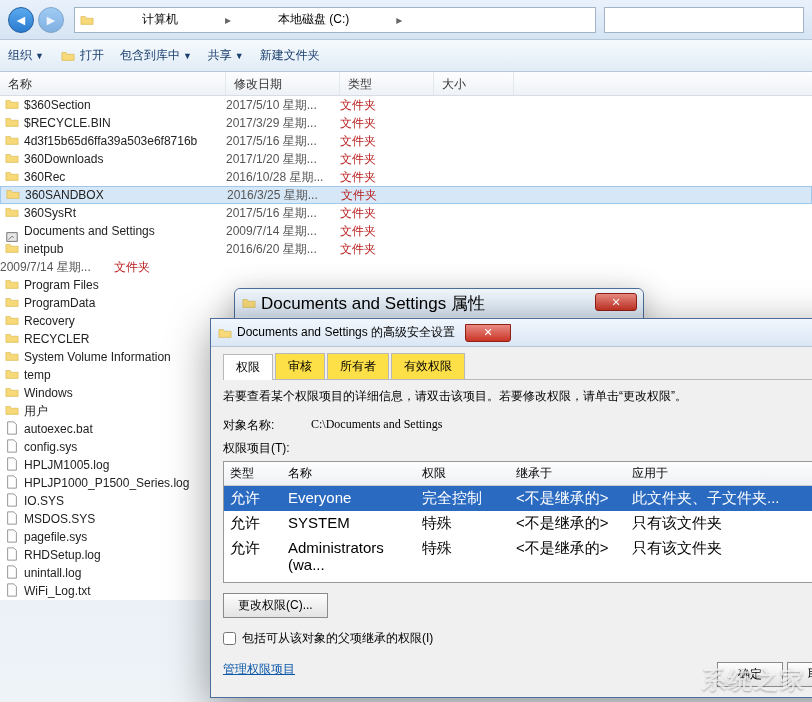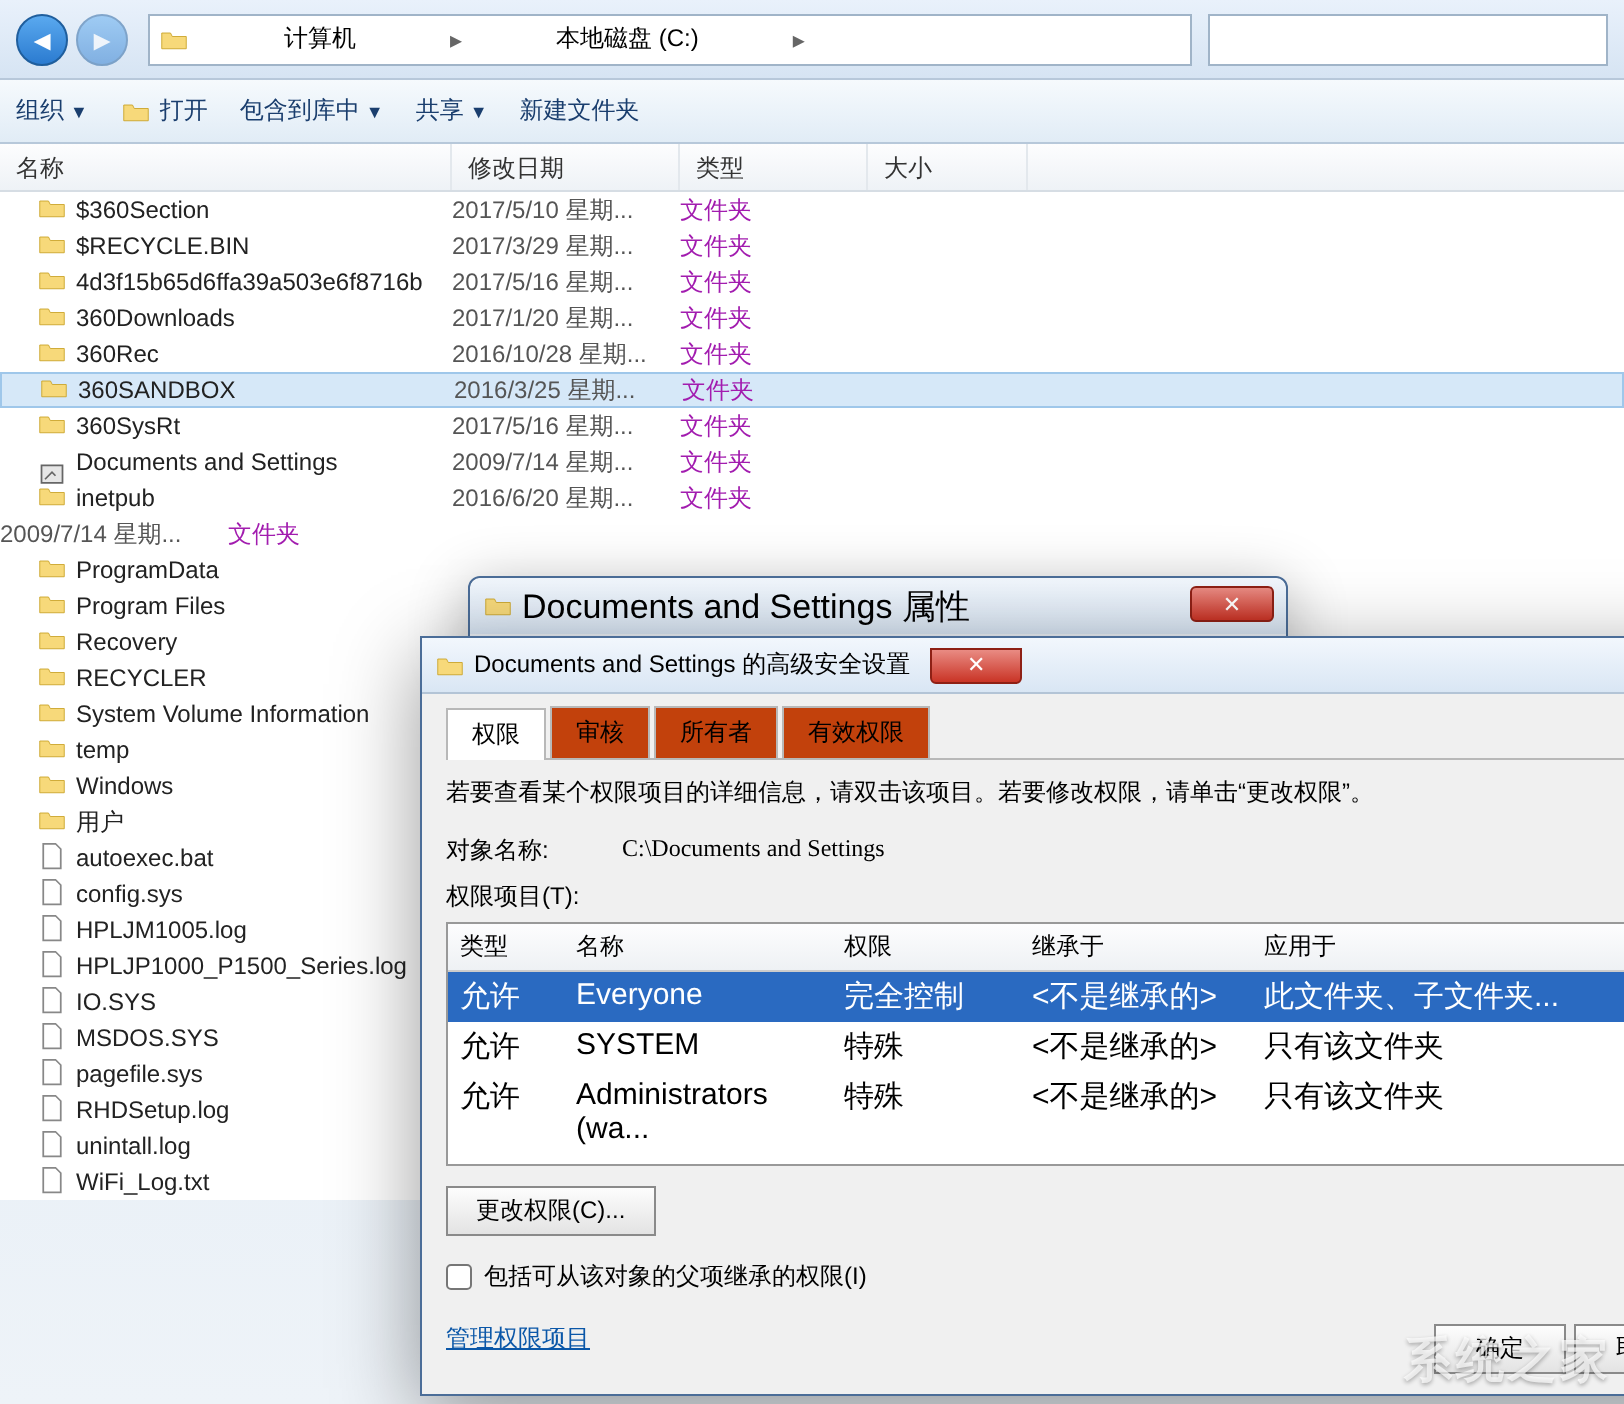--- a/index.html
+++ b/index.html
@@ -20,42 +20,42 @@
 
 
 .col-headers{height:24px;background:linear-gradient(to bottom,#fdfdfe,#eef2f6);border-bottom:1px solid #d6dde4;display:flex;font-size:12px;color:#333;}
 .col-headers div{padding:4px 8px;border-right:1px solid #e3e8ed;}
 .c-name{width:226px;} .c-date{width:114px;} .c-type{width:94px;} .c-size{width:80px;}
 
 
 .file-list{background:#fff;}
 .row{display:flex;align-items:center;height:18px;font-size:12px;color:#222;}
 .row.selected{background:#d6e8f8;border:1px solid #9fc7ea;}
-.row .cell-name{width:226px;display:flex;align-items:center;padding-left:18px;white-space:nowrap;overflow:hidden;}
-.row .cell-date{width:114px;color:#555;} .row .cell-type{width:94px;color:#a21caf;} .row .cell-size{width:80px;}
+.row .cell-name{width:226px;display:flex;align-items:center;padding-left:4px;white-space:nowrap;overflow:hidden;}
+.row .cell-date{width:114px;color:#555;} .row .cell-type{width:94px;color:#b91c1c;} .row .cell-size{width:80px;}
 .ficon{width:16px;height:14px;margin-right:4px;flex-shrink:0;}
 
 
 svg.folder path{fill:#f7d97a;stroke:#c9a227;stroke-width:.5;}
 svg.file path{fill:#fff;stroke:#888;}
 svg.link path{fill:#e6e6e6;stroke:#666;}
 
 
 .dialog-props{position:absolute;left:234px;top:288px;width:410px;height:40px;background:linear-gradient(to bottom,#fefefe,#e6edf6);border:1px solid #4b6d98;border-radius:6px 6px 0 0;box-shadow:0 6px 30px rgba(0,0,0,.3);}
 .dlg-titlebar{height:28px;display:flex;align-items:center;padding:0 6px;font-size:17px;background:linear-gradient(to bottom,#f2f7fd,#d9e6f4);border-radius:6px 6px 0 0;}
 .dlg-titlebar .ficon{margin-right:4px;}
 .dlg-close-x{position:absolute;right:6px;top:4px;width:42px;height:18px;background:linear-gradient(to bottom,#e98b83,#c93426);border:1px solid #8e2015;border-radius:3px;color:#fff;font-size:11px;display:flex;align-items:center;justify-content:center;cursor:pointer;}
 
 
 .dialog-adv{position:absolute;left:210px;top:318px;width:658px;height:380px;background:#f0f0f0;border:1px solid #4b6d98;box-shadow:0 10px 40px rgba(0,0,0,.4);}
 .adv-titlebar{height:28px;background:linear-gradient(to bottom,#f2f7fd,#d9e6f4);display:flex;align-items:center;padding:0 6px;font-size:12px;border-bottom:1px solid #b3c4d6;}
 .adv-close{width:46px;height:18px;background:linear-gradient(to bottom,#e98b83,#c93426);border:1px solid #8e2015;border-radius:0 0 3px 3px;color:#fff;display:flex;align-items:center;justify-content:center;margin-left:10px;cursor:pointer;font-size:11px;}
 .adv-body{padding:6px 12px 10px 12px;font-size:12px;}
 .tabs{display:flex;border-bottom:1px solid #b8b8b8;margin-bottom:8px;}
-.tab{padding:4px 12px;border:1px solid #b8b8b8;border-bottom:none;background:#c2410c;margin-right:2px;cursor:pointer;font-size:12px;}
+.tab{padding:4px 12px;border:1px solid #b8b8b8;border-bottom:none;background:#fde047;margin-right:2px;cursor:pointer;font-size:12px;}
 .tab.active{background:#fff;position:relative;top:1px;}
 .desc{margin:8px 0 12px 0;}
 .lbl-row{display:flex;margin:6px 0;}
 .lbl-row .lbl{width:88px;}
 .lbl-row .val{font-family:"Segoe UI",Tahoma;}
 .perm-list{border:1px solid #999;background:#fff;height:122px;margin-top:4px;}
 .perm-head{display:flex;background:linear-gradient(to bottom,#fdfdfe,#eef1f4);border-bottom:1px solid #ccc;font-size:12px;}
 .perm-head div,.perm-row div{padding:3px 6px;}
 .pc1{width:58px;} .pc2{width:134px;} .pc3{width:94px;} .pc4{width:116px;} .pc5{flex:1;}
 .perm-row{display:flex;font-size:15px;}
@@ -222,32 +222,32 @@
     <div class="row">
       <div class="cell-date">2009/7/14 星期...</div>
       <div class="cell-type">文件夹</div>
       <div class="cell-size"></div>
     </div>
     <div class="row">
       <div class="cell-name">
         <span><svg class="ficon folder" viewBox="0 0 16 16">
             <path d="M1 4h5l1 2h8v7H1z"></path>
           </svg></span>
+        <span>Program Files</span>
+      </div>
+      <div class="cell-date"></div>
+      <div class="cell-type"></div>
+      <div class="cell-size"></div>
+    </div>
+    <div class="row">
+      <div class="cell-name">
+        <span><svg class="ficon folder" viewBox="0 0 16 16">
+            <path d="M1 4h5l1 2h8v7H1z"></path>
+          </svg></span>
         <span>ProgramData</span>
-      </div>
-      <div class="cell-date"></div>
-      <div class="cell-type"></div>
-      <div class="cell-size"></div>
-    </div>
-    <div class="row">
-      <div class="cell-name">
-        <span><svg class="ficon folder" viewBox="0 0 16 16">
-            <path d="M1 4h5l1 2h8v7H1z"></path>
-          </svg></span>
-        <span>Program Files</span>
       </div>
       <div class="cell-date"></div>
       <div class="cell-type"></div>
       <div class="cell-size"></div>
     </div>
     <div class="row">
       <div class="cell-name">
         <span><svg class="ficon folder" viewBox="0 0 16 16">
             <path d="M1 4h5l1 2h8v7H1z"></path>
           </svg></span>

